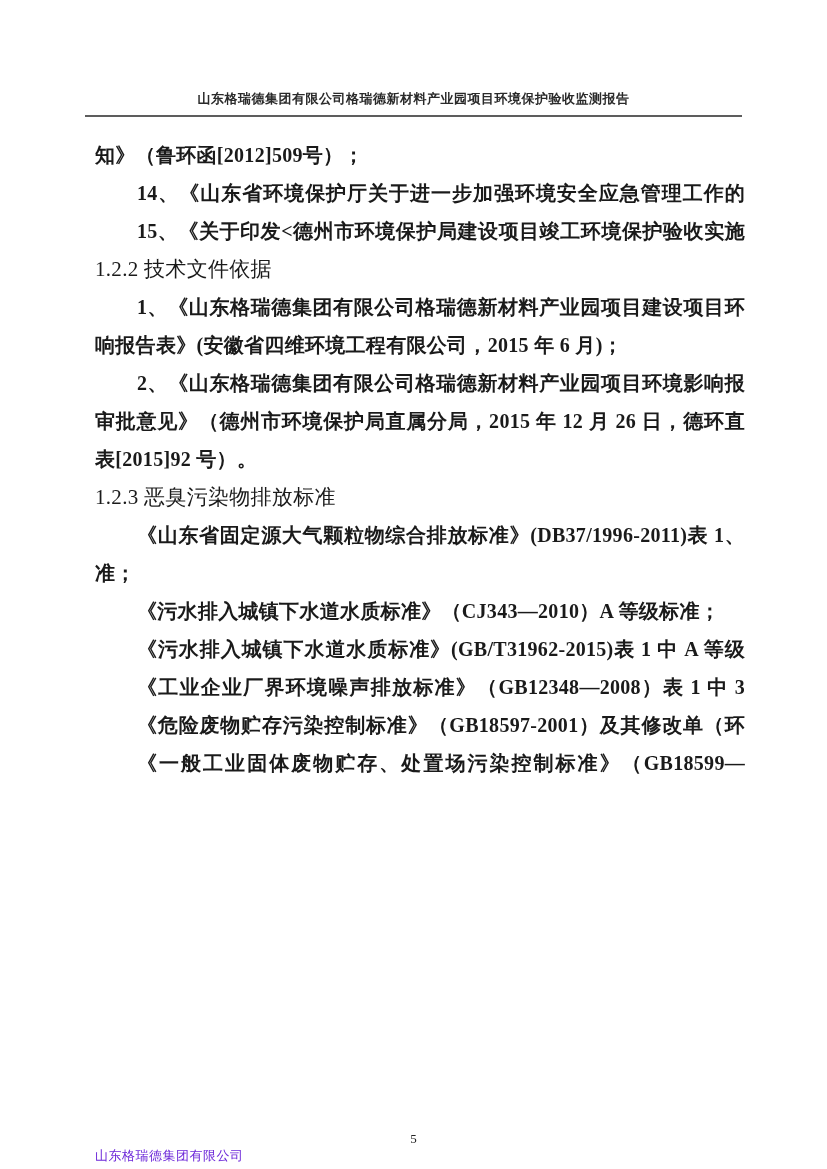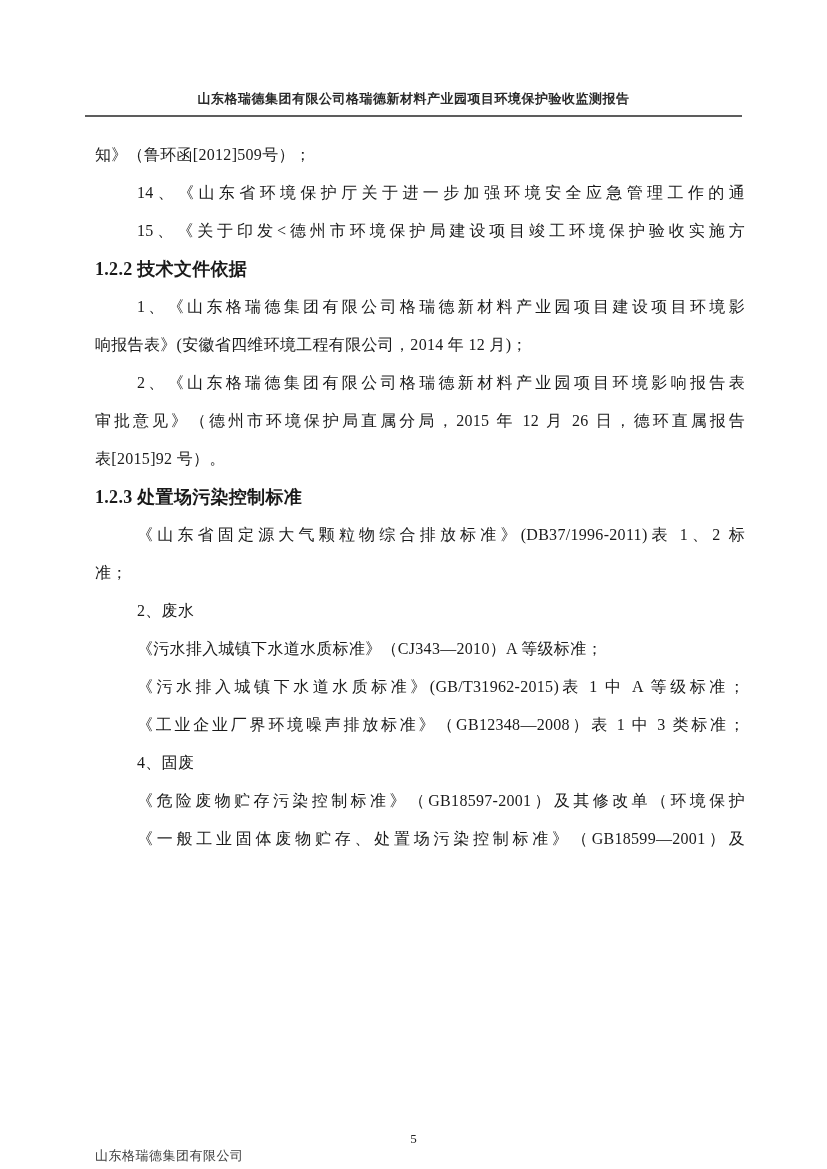--- a/index.html
+++ b/index.html
@@ -38,73 +38,72 @@
   }
   .doc-body {
     position: absolute;
     top: 88px;
     left: 95px;
     width: 650px;
   }
   .line {
     height: 38px;
     line-height: 38px;
-    font-size: 16px;
+    font-size: 20px;
     white-space: pre-wrap;
     overflow: hidden;
     letter-spacing: 0.3px;
+    font-weight: bold;
   }
   .line.indent { text-indent: 42px; }
   .line.just   { text-align: justify; text-align-last: justify; }
-  .line.bold   { font-weight: 700; font-size: 18px; }
+  .line.bold   { font-weight: 400; font-size: 21px; }
   .page-number {
     position: absolute;
     top: 1083px;
     left: 0;
     width: 100%;
     text-align: center;
     font-size: 13px;
     color: #222222;
   }
   .footer-company {
     position: absolute;
     top: 1099px;
     left: 95px;
     font-size: 13px;
-    color: #404040;
+    color: #6d28d9;
     letter-spacing: 0.5px;
   }
 </style>
 </head>
 <body>
 
 <div class="page">
 
   <div class="header-title">山东格瑞德集团有限公司格瑞德新材料产业园项目环境保护验收监测报告</div>
 
   <div class="header-rule"></div>
 
   <div class="doc-body" id="doc-body">
       <div class="line">知》（鲁环函[2012]509号）；</div>
       <div class="line indent just">14、《山东省环境保护厅关于进一步加强环境安全应急管理工作的通</div>
       <div class="line indent just">15、《关于印发&lt;德州市环境保护局建设项目竣工环境保护验收实施方</div>
       <div class="line bold">1.2.2 技术文件依据</div>
       <div class="line indent just">1、《山东格瑞德集团有限公司格瑞德新材料产业园项目建设项目环境影</div>
-      <div class="line">响报告表》(安徽省四维环境工程有限公司，2014 年 12 月)；</div>
+      <div class="line">响报告表》(安徽省四维环境工程有限公司，2015 年 6 月)；</div>
       <div class="line indent just">2、《山东格瑞德集团有限公司格瑞德新材料产业园项目环境影响报告表</div>
       <div class="line just">审批意见》（德州市环境保护局直属分局，2015 年 12 月 26 日，德环直属报告</div>
       <div class="line">表[2015]92 号）。</div>
-      <div class="line bold">1.2.3 处置场污染控制标准</div>
+      <div class="line bold">1.2.3 恶臭污染物排放标准</div>
       <div class="line indent just">《山东省固定源大气颗粒物综合排放标准》(DB37/1996-2011)表 1、2 标</div>
       <div class="line">准；</div>
-      <div class="line indent">2、废水</div>
       <div class="line indent">《污水排入城镇下水道水质标准》（CJ343—2010）A 等级标准；</div>
       <div class="line indent just">《污水排入城镇下水道水质标准》(GB/T31962-2015)表 1 中 A 等级标准；</div>
       <div class="line indent just">《工业企业厂界环境噪声排放标准》（GB12348—2008）表 1 中 3 类标准；</div>
-      <div class="line indent">4、固废</div>
       <div class="line indent just">《危险废物贮存污染控制标准》（GB18597-2001）及其修改单（环境保护</div>
       <div class="line indent just">《一般工业固体废物贮存、处置场污染控制标准》（GB18599—2001）及</div>
     </div>
 
   <div class="page-number">5</div>
 
   <div class="footer-company">山东格瑞德集团有限公司</div>
 
 </div>
 

